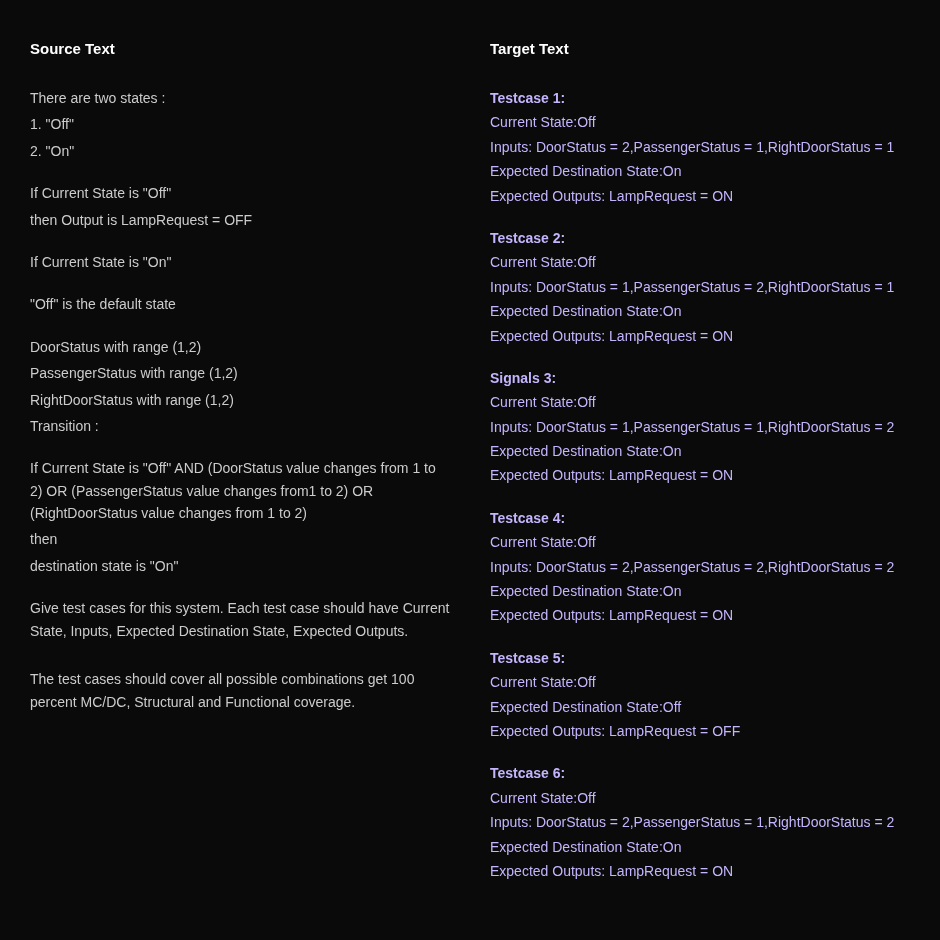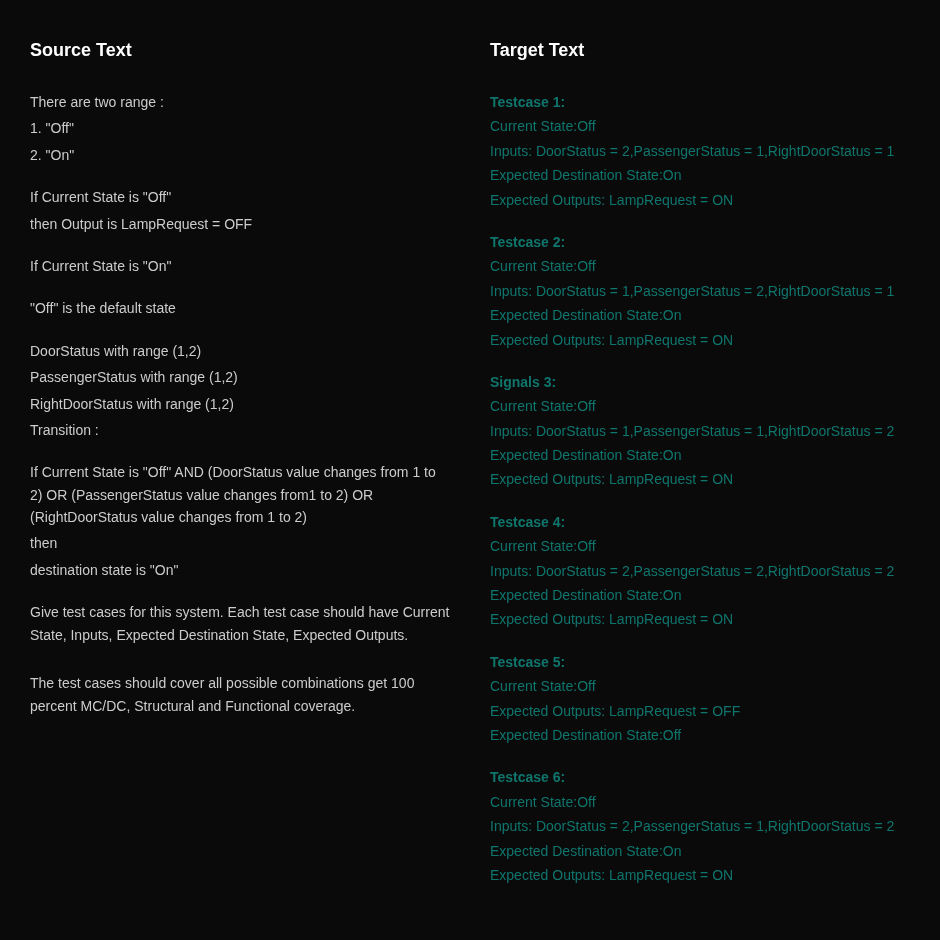--- a/index.html
+++ b/index.html
@@ -24,21 +24,21 @@
       padding: 0 20px;
       gap: 20px;
     }
 
     .column {
       flex: 1;
       padding: 0 10px;
     }
 
     .column-header {
-      font-size: 18px;
+      font-size: 15px;
       font-weight: bold;
       color: #ffffff;
       margin-bottom: 30px;
     }
 
     .source-section {
       margin-bottom: 20px;
       line-height: 1.6;
     }
 
@@ -47,38 +47,38 @@
       color: #cccccc;
     }
 
     .testcase-block {
       margin-bottom: 20px;
       line-height: 1.6;
     }
 
     .testcase-block p {
       margin-bottom: 2px;
-      color: #0f766e;
+      color: #c4b5fd;
     }
 
     .testcase-title {
       font-weight: bold;
       color: #ffffff;
     }
   </style>
 </head>
 <body>
 
 <div class="container">
 
   <div class="column">
     <div class="column-header">Source Text</div>
 
     <div class="source-section">
-      <p>There are two range :</p>
+      <p>There are two states :</p>
       <p>1. "Off"</p>
       <p>2. "On"</p>
     </div>
 
     <div class="source-section">
       <p>If Current State is "Off"</p>
       <p>then Output is LampRequest  = OFF</p>
     </div>
 
     <div class="source-section">
@@ -140,22 +140,22 @@
       <p class="testcase-title">Testcase 4:</p>
       <p>Current State:Off</p>
       <p>Inputs: DoorStatus = 2,PassengerStatus = 2,RightDoorStatus = 2</p>
       <p>Expected Destination State:On</p>
       <p>Expected Outputs: LampRequest  = ON</p>
     </div>
 
     <div class="testcase-block">
       <p class="testcase-title">Testcase 5:</p>
       <p>Current State:Off</p>
+      <p>Expected Destination State:Off</p>
       <p>Expected Outputs: LampRequest  = OFF</p>
-      <p>Expected Destination State:Off</p>
     </div>
 
     <div class="testcase-block">
       <p class="testcase-title">Testcase 6:</p>
       <p>Current State:Off</p>
       <p>Inputs: DoorStatus = 2,PassengerStatus = 1,RightDoorStatus = 2</p>
       <p>Expected Destination State:On</p>
       <p>Expected Outputs: LampRequest  = ON</p>
     </div>
   </div>

